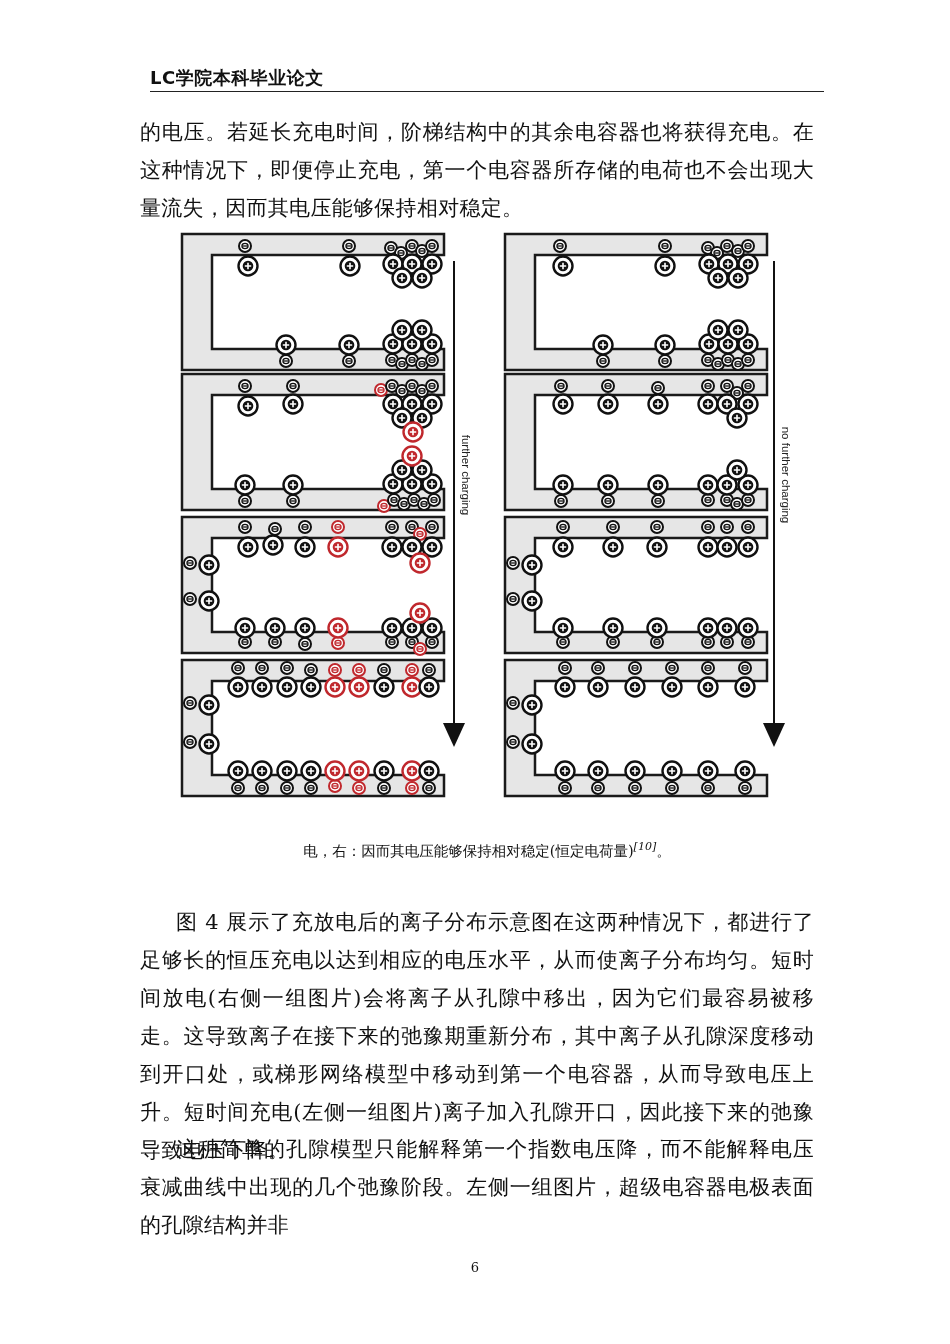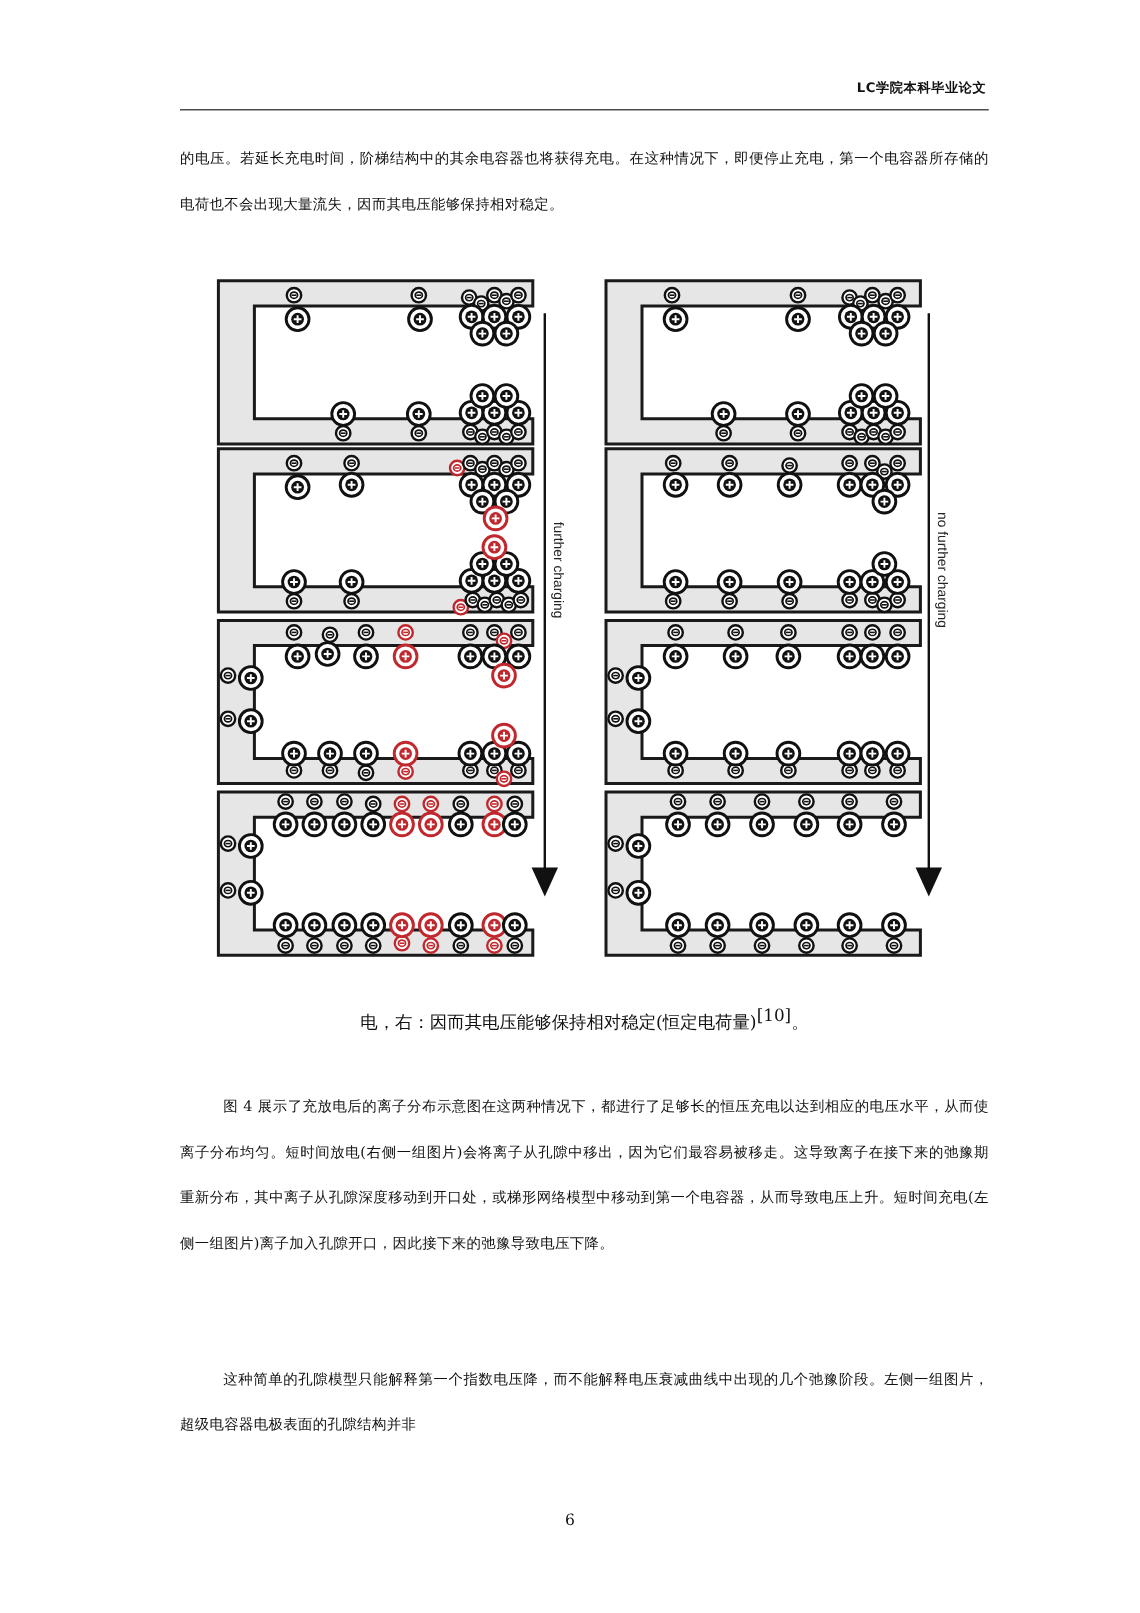--- a/index.html
+++ b/index.html
@@ -1,26 +1,26 @@
 <!DOCTYPE html>
 <html><head>
 <meta charset="utf-8">
 <style>
   html, body { margin: 0; padding: 0; background: #ffffff; }
   body { width: 950px; height: 1344px; position: relative; overflow: hidden;
          font-family: "DejaVu Serif", "Liberation Serif", serif; color: #111; }
-  .header { position: absolute; left: 150px; top: 66px; width: 672px; text-align: right;
-            font-family: "DejaVu Sans", "Liberation Sans", sans-serif; font-weight: bold; font-size: 11px; letter-spacing: 0.5px; }
+  .header { position: absolute; left: 150px; top: 66px; width: 672px; text-align: left;
+            font-family: "DejaVu Sans", "Liberation Sans", sans-serif; font-weight: bold; font-size: 18px; letter-spacing: 0.5px; }
   .header-rule { position: absolute; left: 150px; top: 91px; width: 674px; height: 0; border-top: 1.5px solid #222; }
-  .para { position: absolute; left: 150px; width: 674px; font-size: 12px; line-height: 38px;
+  .para { position: absolute; left: 140px; width: 674px; font-size: 21px; line-height: 38px;
           text-align: justify; text-align-last: left; letter-spacing: 0.3px; }
   .para.indent { text-indent: 36px; }
   .figure { position: absolute; left: 170px; top: 225px; width: 640px; height: 580px; }
   .caption { position: absolute; left: 150px; width: 674px; font-size: 14.5px; text-align: center; line-height: 34px; }
-  .caption sup { font-size: 14px; }
+  .caption sup { font-size: 11px; font-style: italic; }
   .page-num { position: absolute; left: 0; width: 950px; top: 1260px; text-align: center; font-size: 13px; }
 </style>
 </head>
 <body>
 
 <div class="header">LC学院本科毕业论文</div>
 <div class="header-rule"></div>
 
 <div class="para" style="top:113px;">的电压。若延长充电时间，阶梯结构中的其余电容器也将获得充电。在这种情况下，即便停止充电，第一个电容器所存储的电荷也不会出现大量流失，因而其电压能够保持相对稳定。</div>
 

